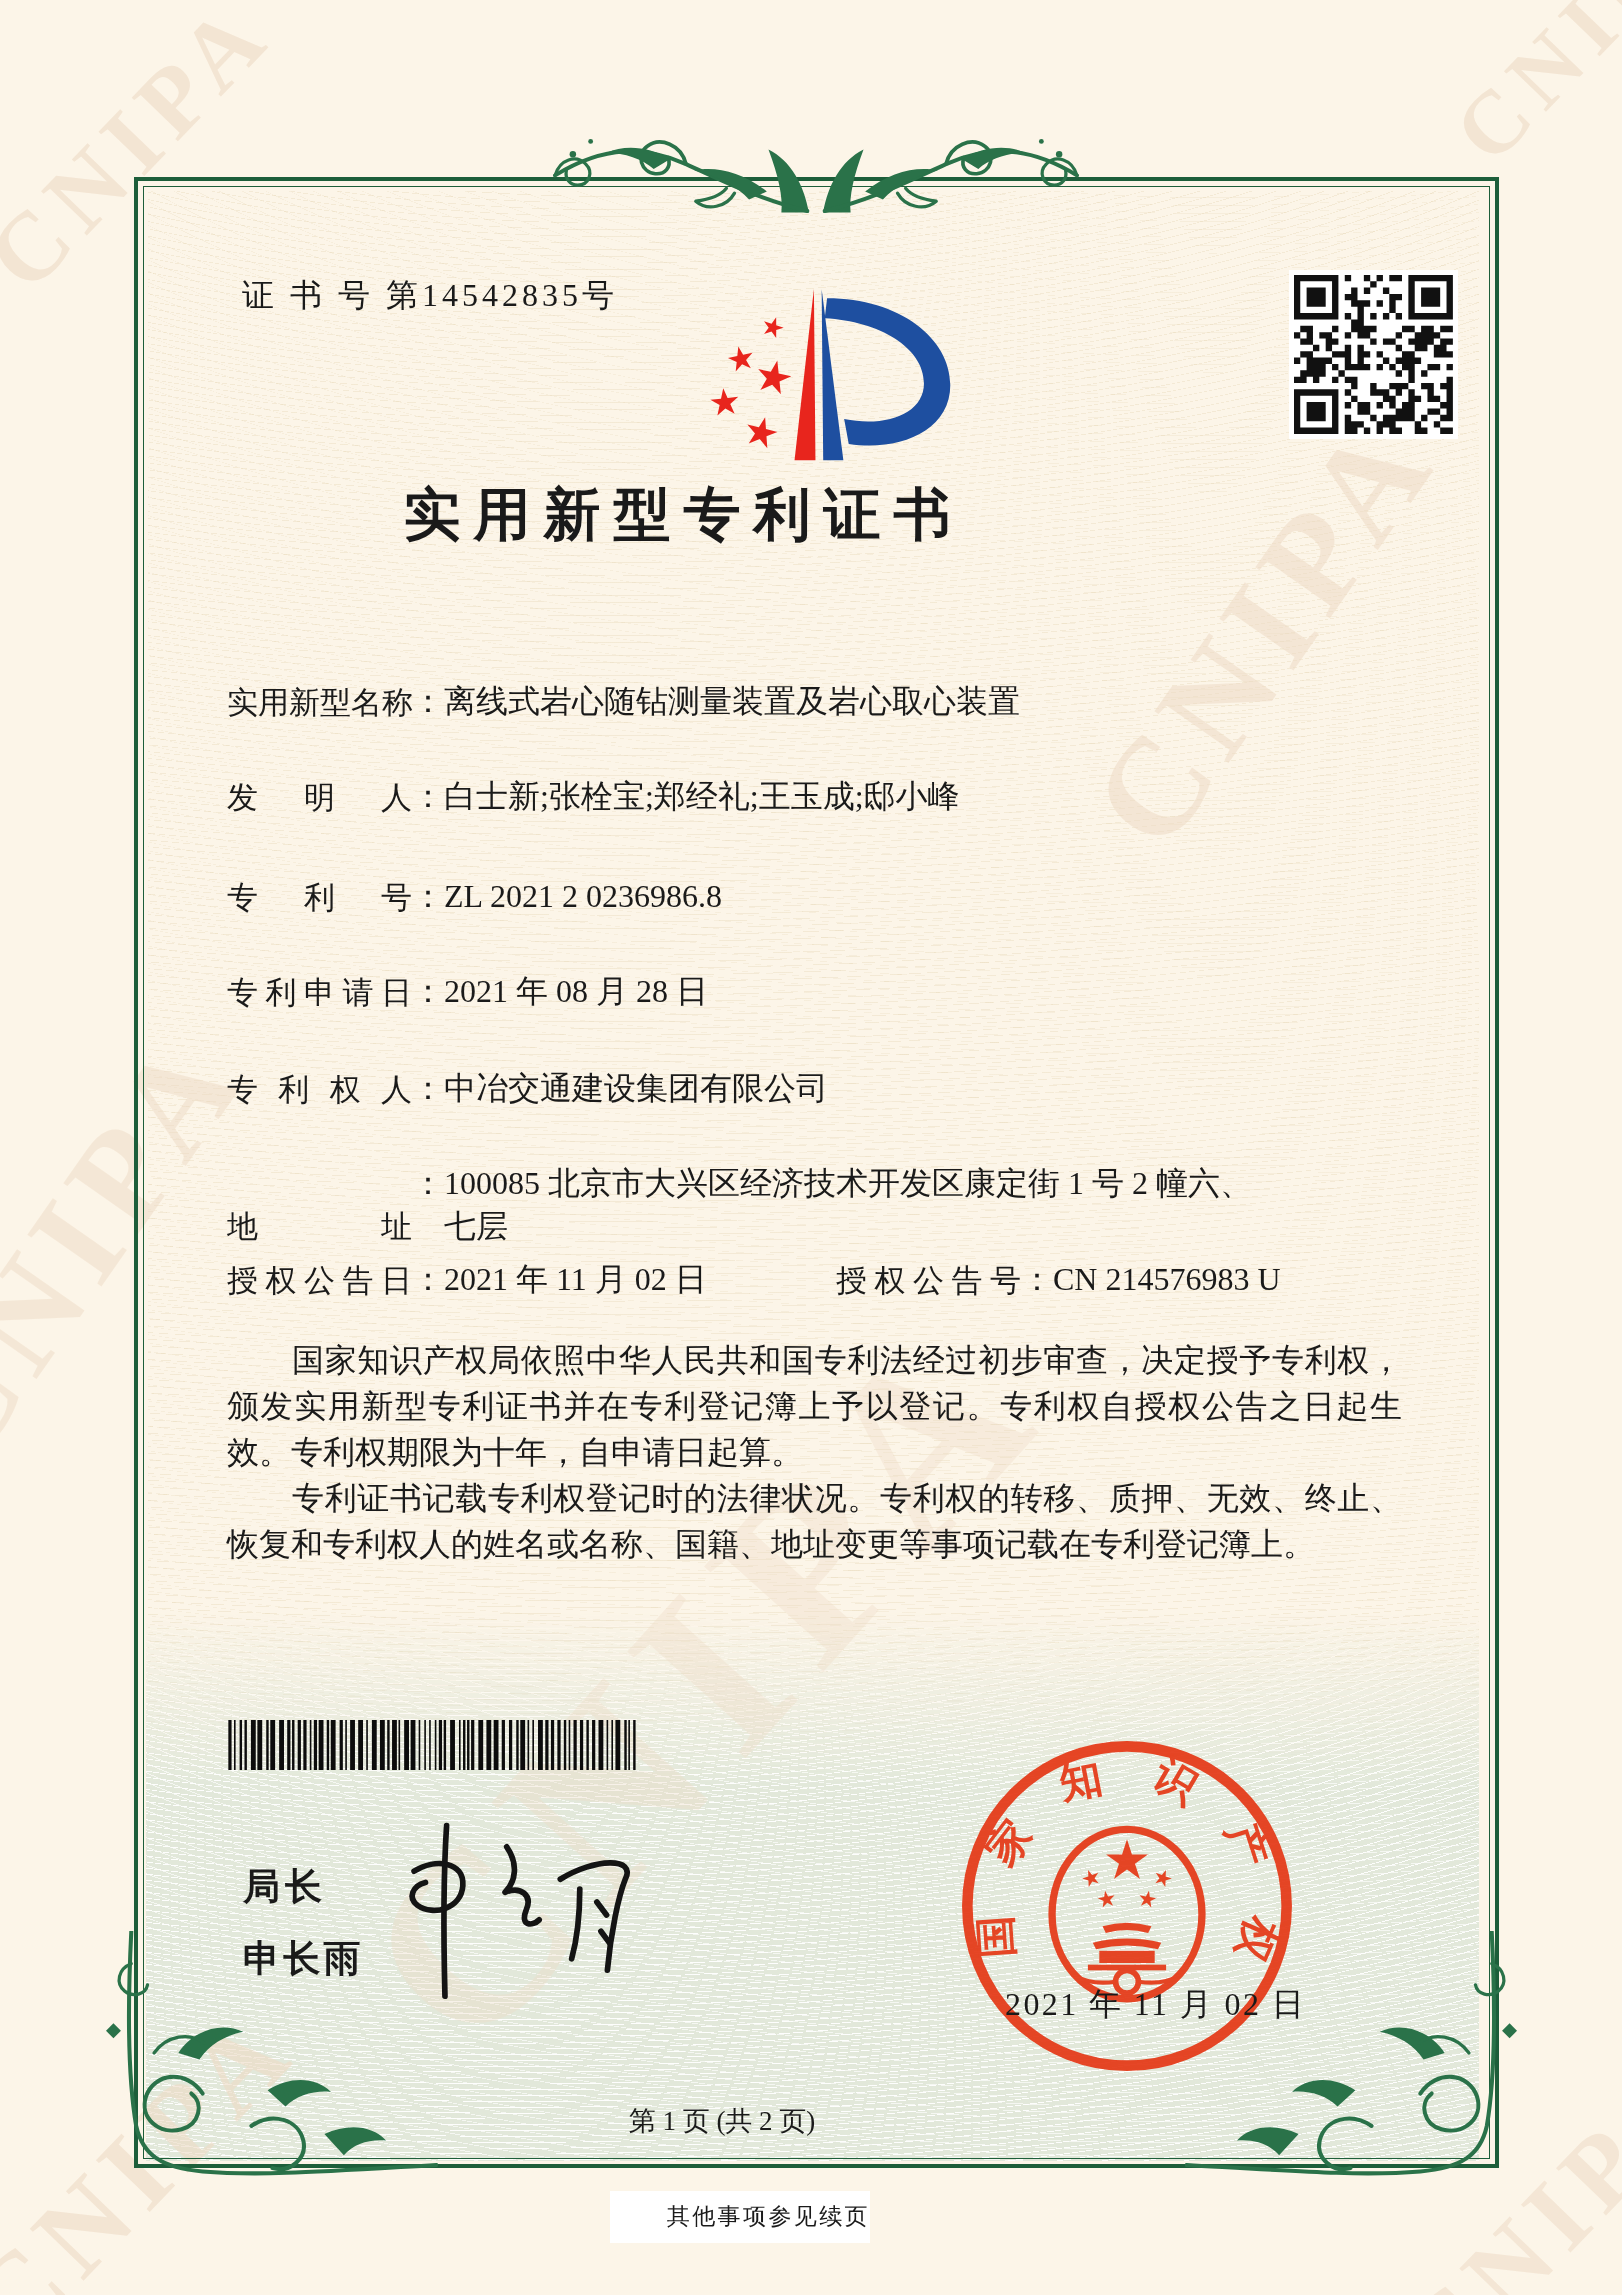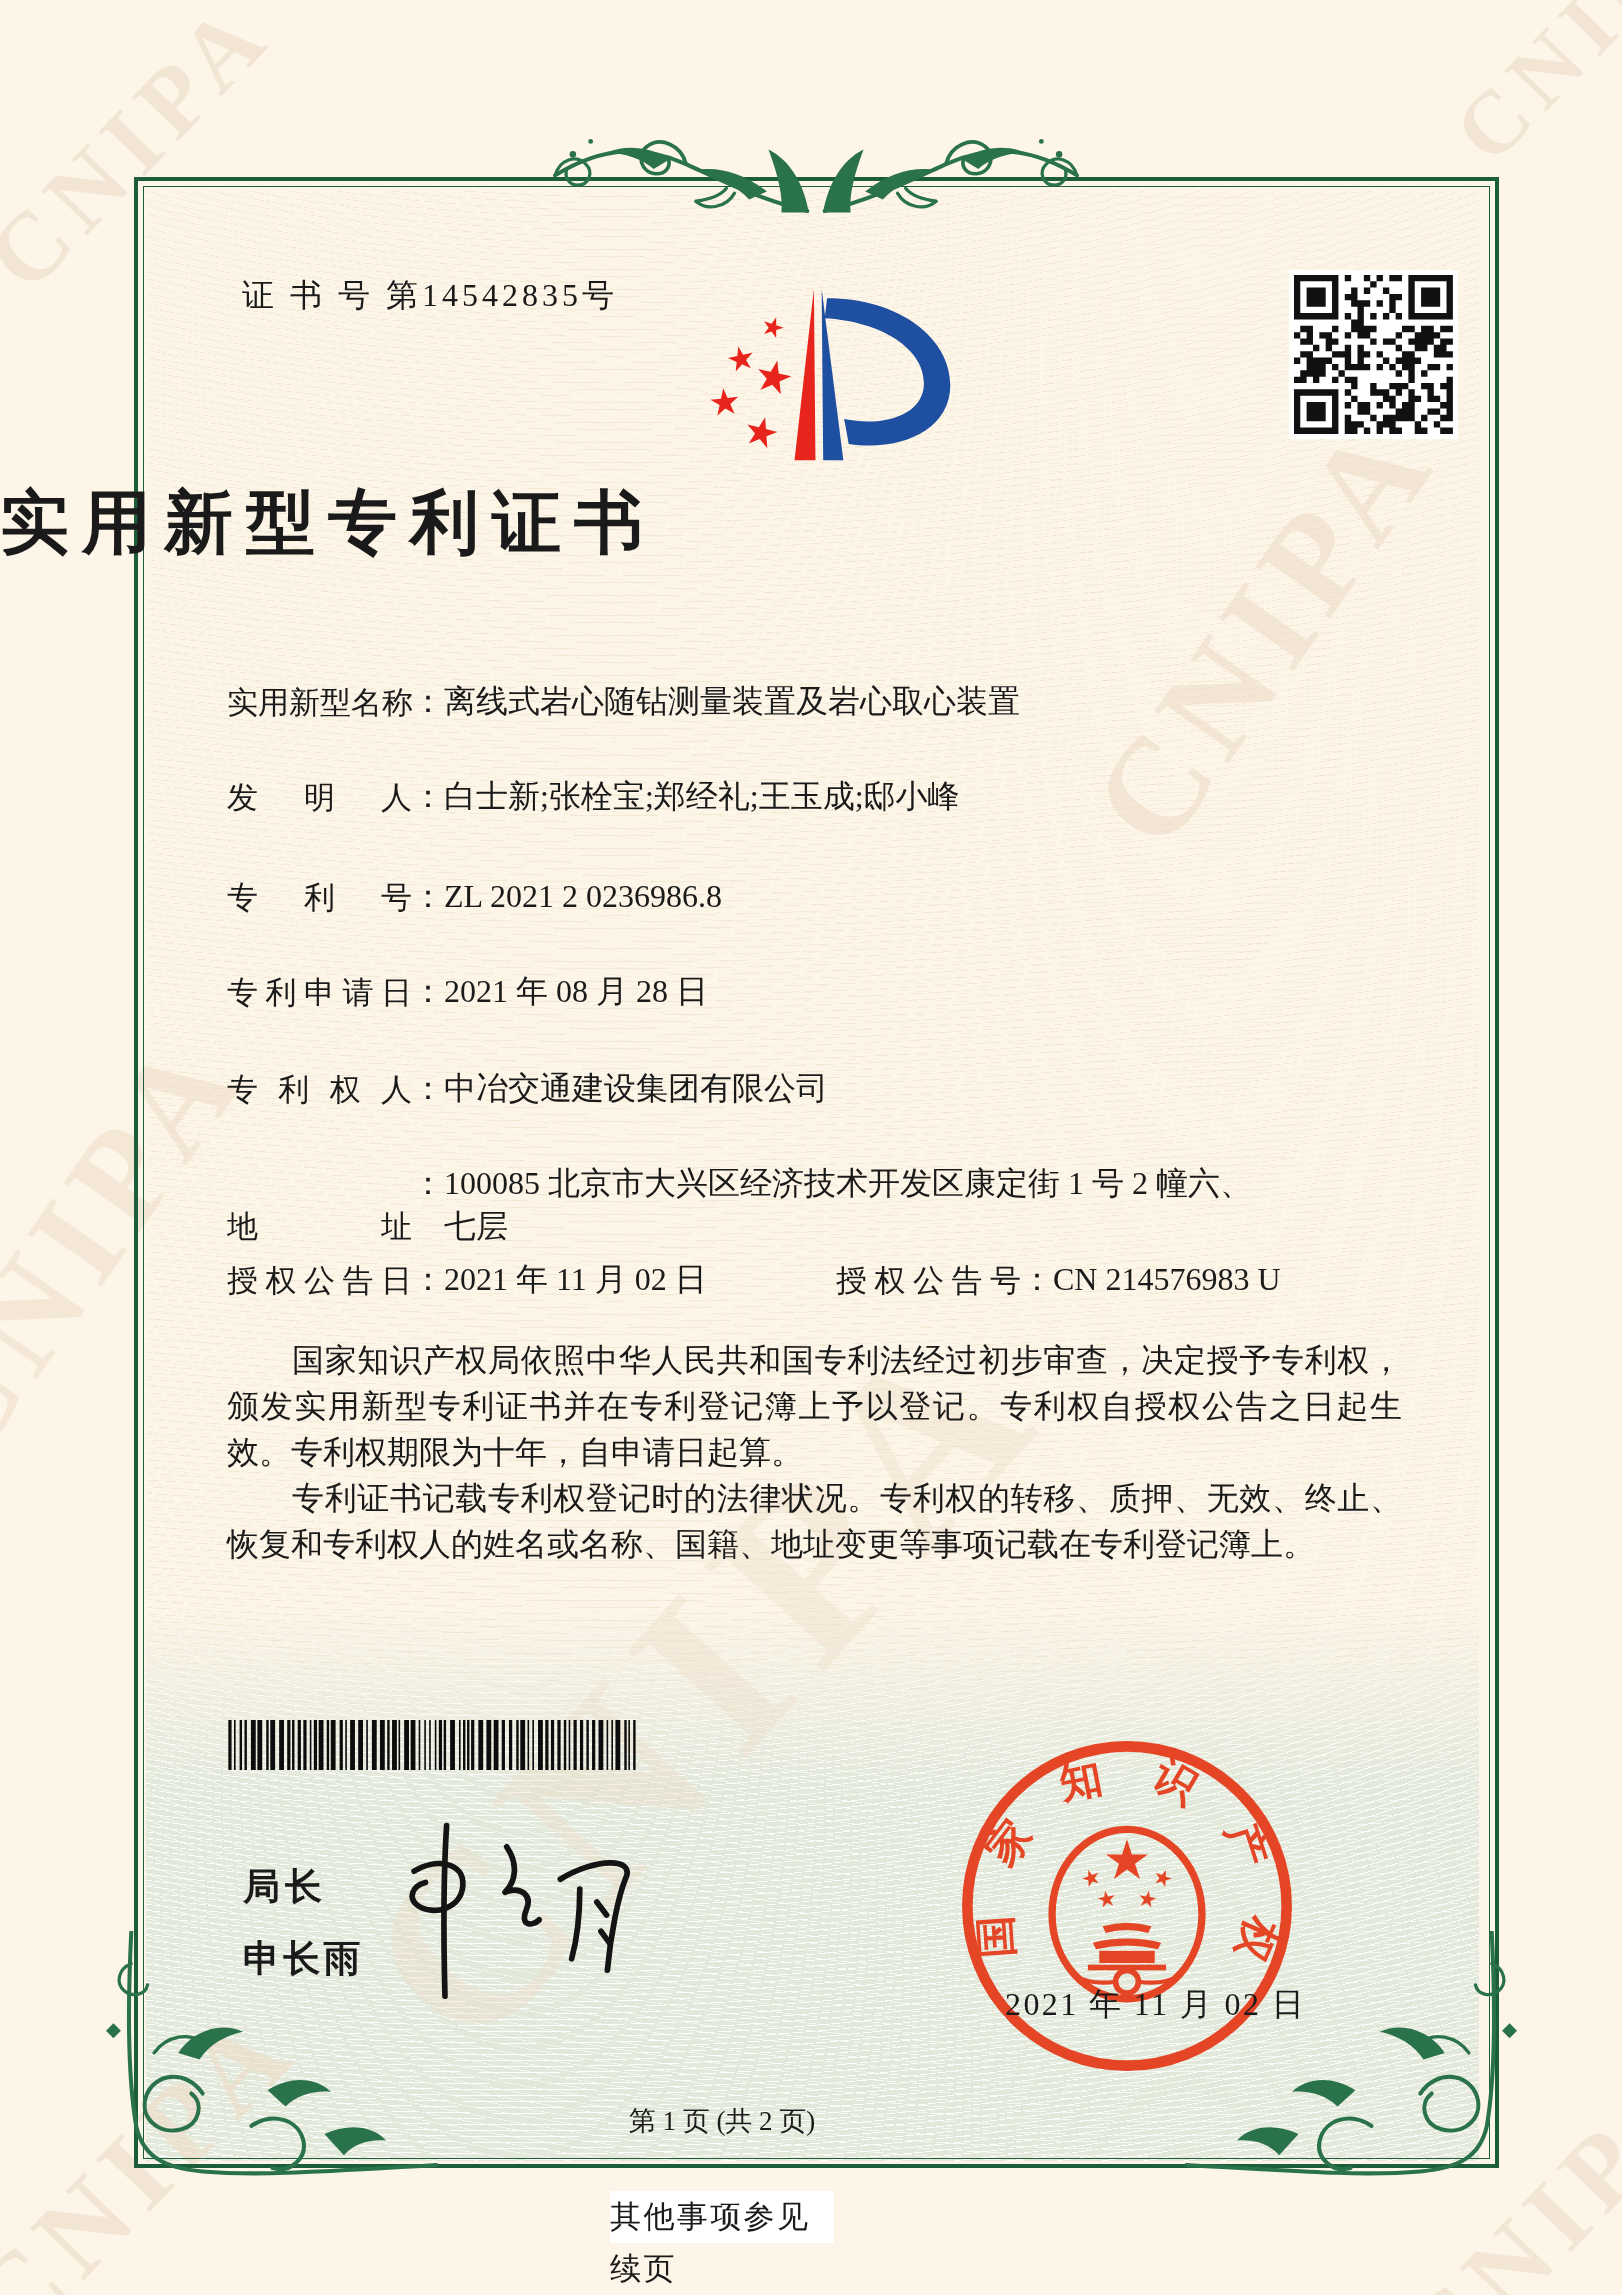--- a/index.html
+++ b/index.html
@@ -48,22 +48,22 @@
   }
   
   .orn{position:absolute;z-index:4;pointer-events:none;}
   .orn svg{display:block;}
   .mirror{transform:scaleX(-1);}
   
   .cert-no{left:242px;top:274px;font-size:32px;letter-spacing:4px;z-index:5;}
   .logo{left:696px;top:261px;width:273px;height:217px;z-index:5;}
   .qr{left:1289px;top:270px;width:159px;height:159px;background:#fff;padding:4.9px;z-index:5;}
   .title{
-    left:0;top:477px;width:1367px;text-align:left;z-index:5;
-    font-size:69px;font-weight:700;letter-spacing:13px;
+    left:0;top:477px;width:1367px;text-align:center;z-index:5;
+    font-size:57px;font-weight:700;letter-spacing:13px;
   }
   
   .row{position:absolute;left:227px;font-size:32px;z-index:5;white-space:nowrap;}
   .lab{
     display:inline-block;width:185px;font-size:31px;vertical-align:bottom;
     text-align:justify;text-align-last:justify;
   }
   .colon{display:inline-block;width:32px;}
   .val{font-size:32px;}
   .addr-val{display:inline-block;white-space:normal;width:974px;vertical-align:top;line-height:43px;}
@@ -76,22 +76,22 @@
   .body-text p{margin:0;text-indent:65px;}
   
   .barcode{left:227px;top:1720px;z-index:5;}
   .sig-title{left:243px;top:1862px;font-size:37px;font-weight:600;letter-spacing:4.9px;z-index:5;}
   .sig-name{left:243px;top:1934px;font-size:37px;font-weight:600;letter-spacing:3.2px;z-index:5;text-align:right;}
   .signature{left:367px;top:1811px;z-index:5;}
   .seal{left:960px;top:1739px;width:334px;height:334px;z-index:5;opacity:.93;}
   .seal-date{left:1005px;top:1983px;font-size:32px;letter-spacing:2.4px;z-index:6;}
   .page-info{left:227px;top:2103px;width:990px;text-align:center;font-size:27px;z-index:5;font-family:Liberation Serif, serif;}
   .cont-note{
-    left:610px;top:2191px;width:224px;height:52px;background:#fff;z-index:5;
-    text-align:left;font-size:31px;line-height:52px;letter-spacing:2.4px;
+    left:610px;top:2191px;width:260px;height:52px;background:#fff;z-index:5;
+    text-align:right;font-size:23px;line-height:52px;letter-spacing:2.4px;
   }
   .g-stroke{fill:none;stroke:#2a7249;stroke-linecap:round;stroke-linejoin:round;}
   .g-fill{fill:#2a7249;stroke:none;}
 </style>
 </head>
 <body>
 
 <span class="wm wm1">CNIPA</span>
 <span class="wm wm2">CNIPA</span>
 <span class="wm wm3">CNIPA</span>

